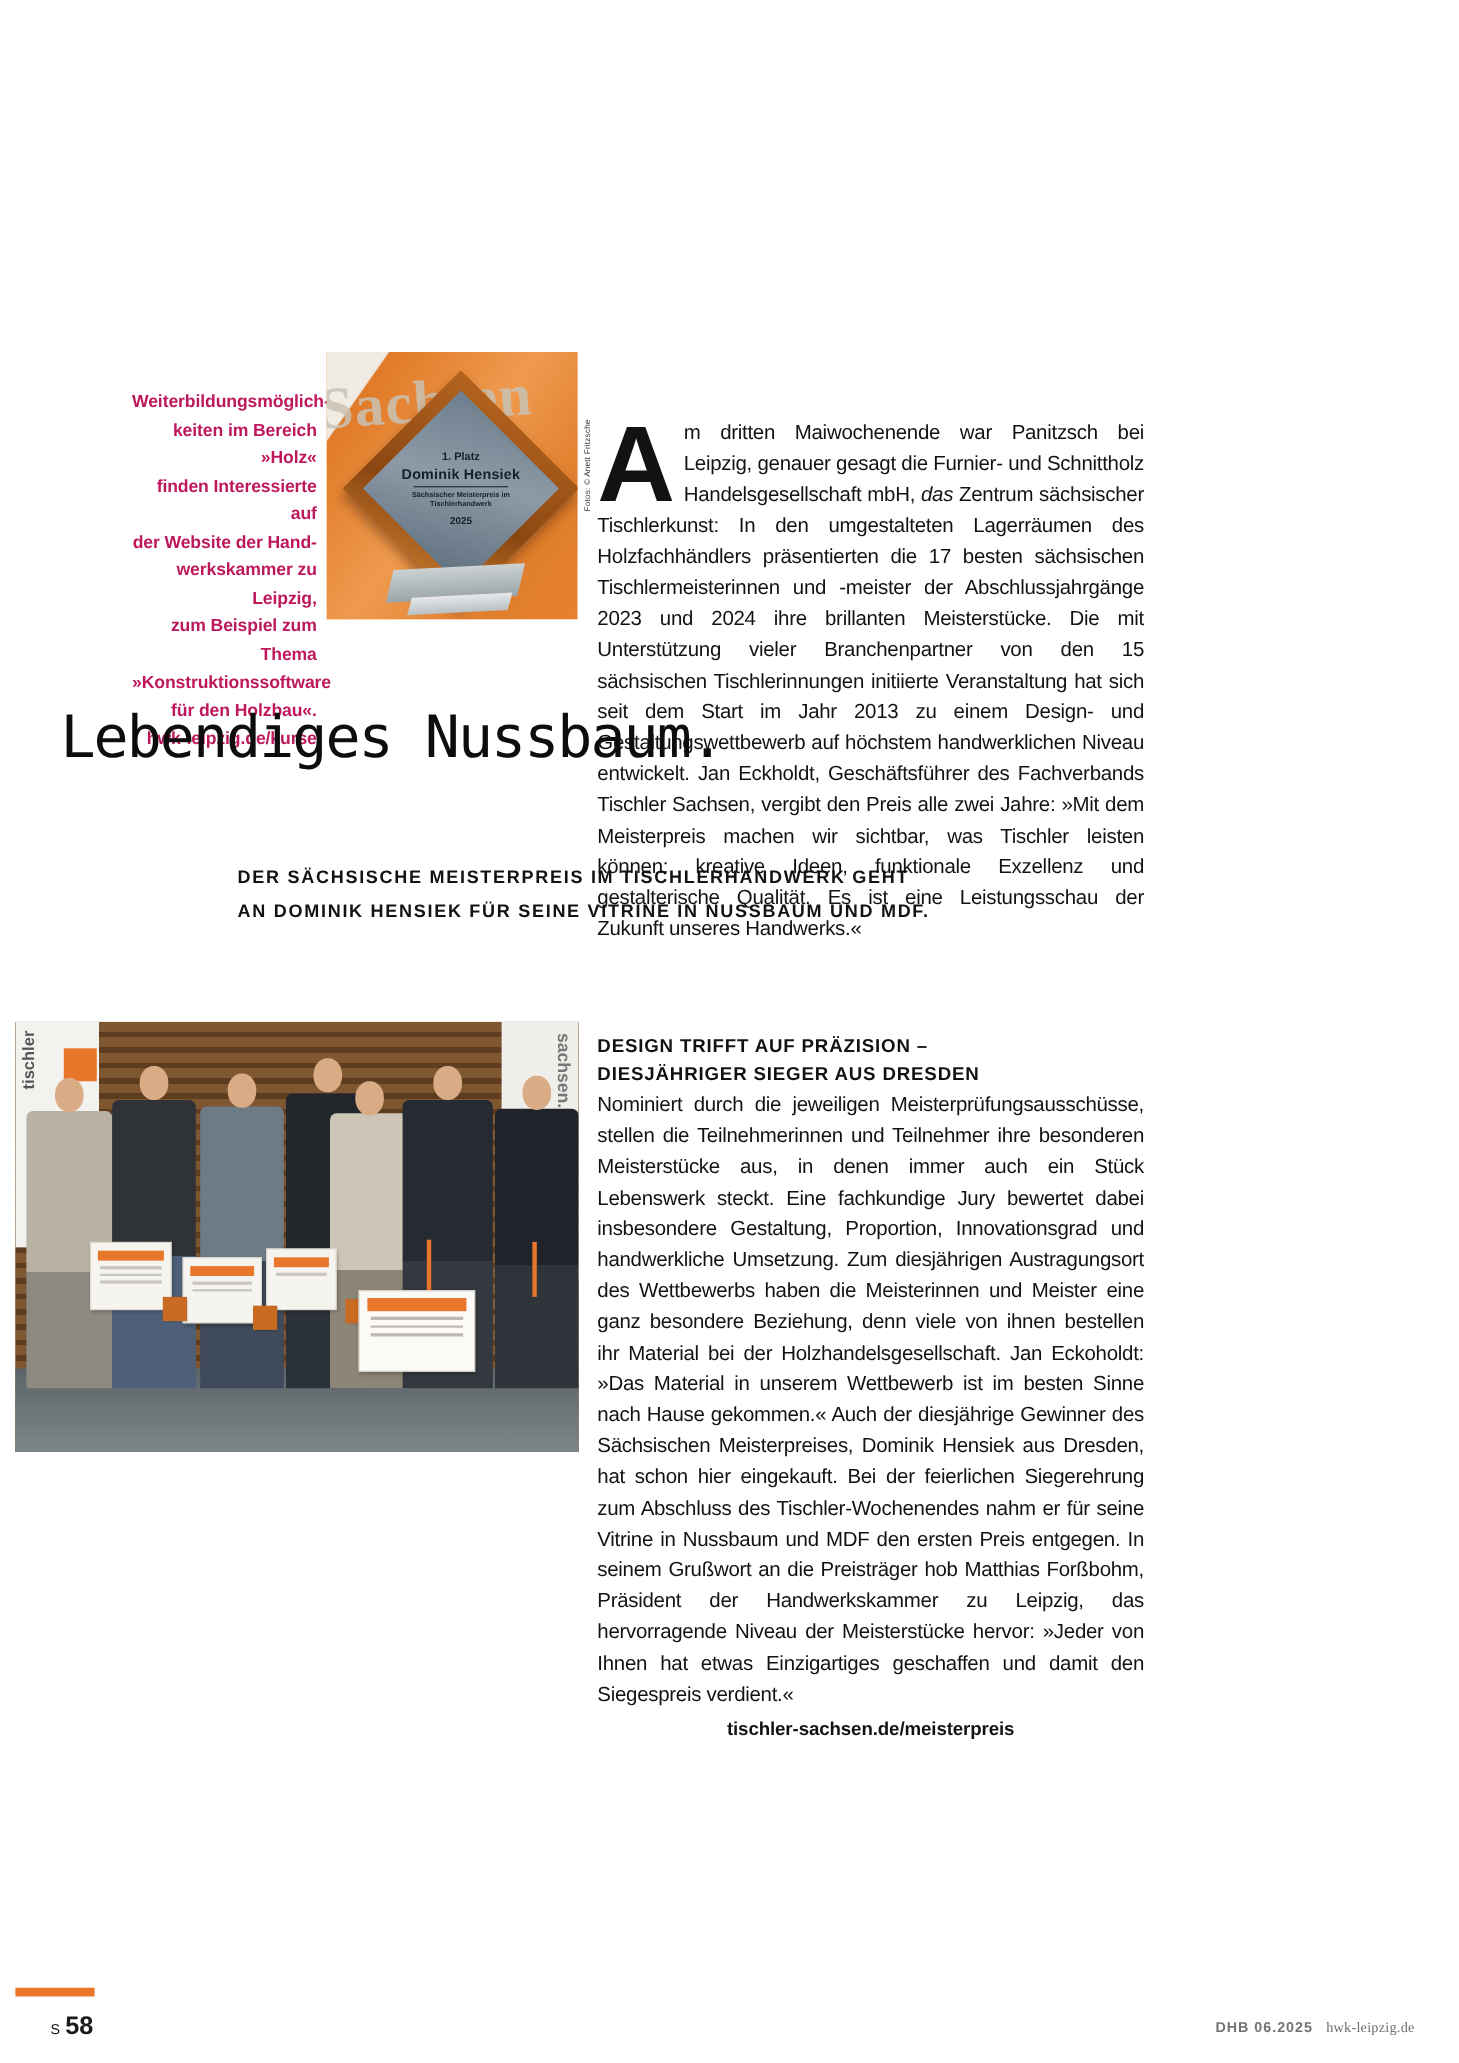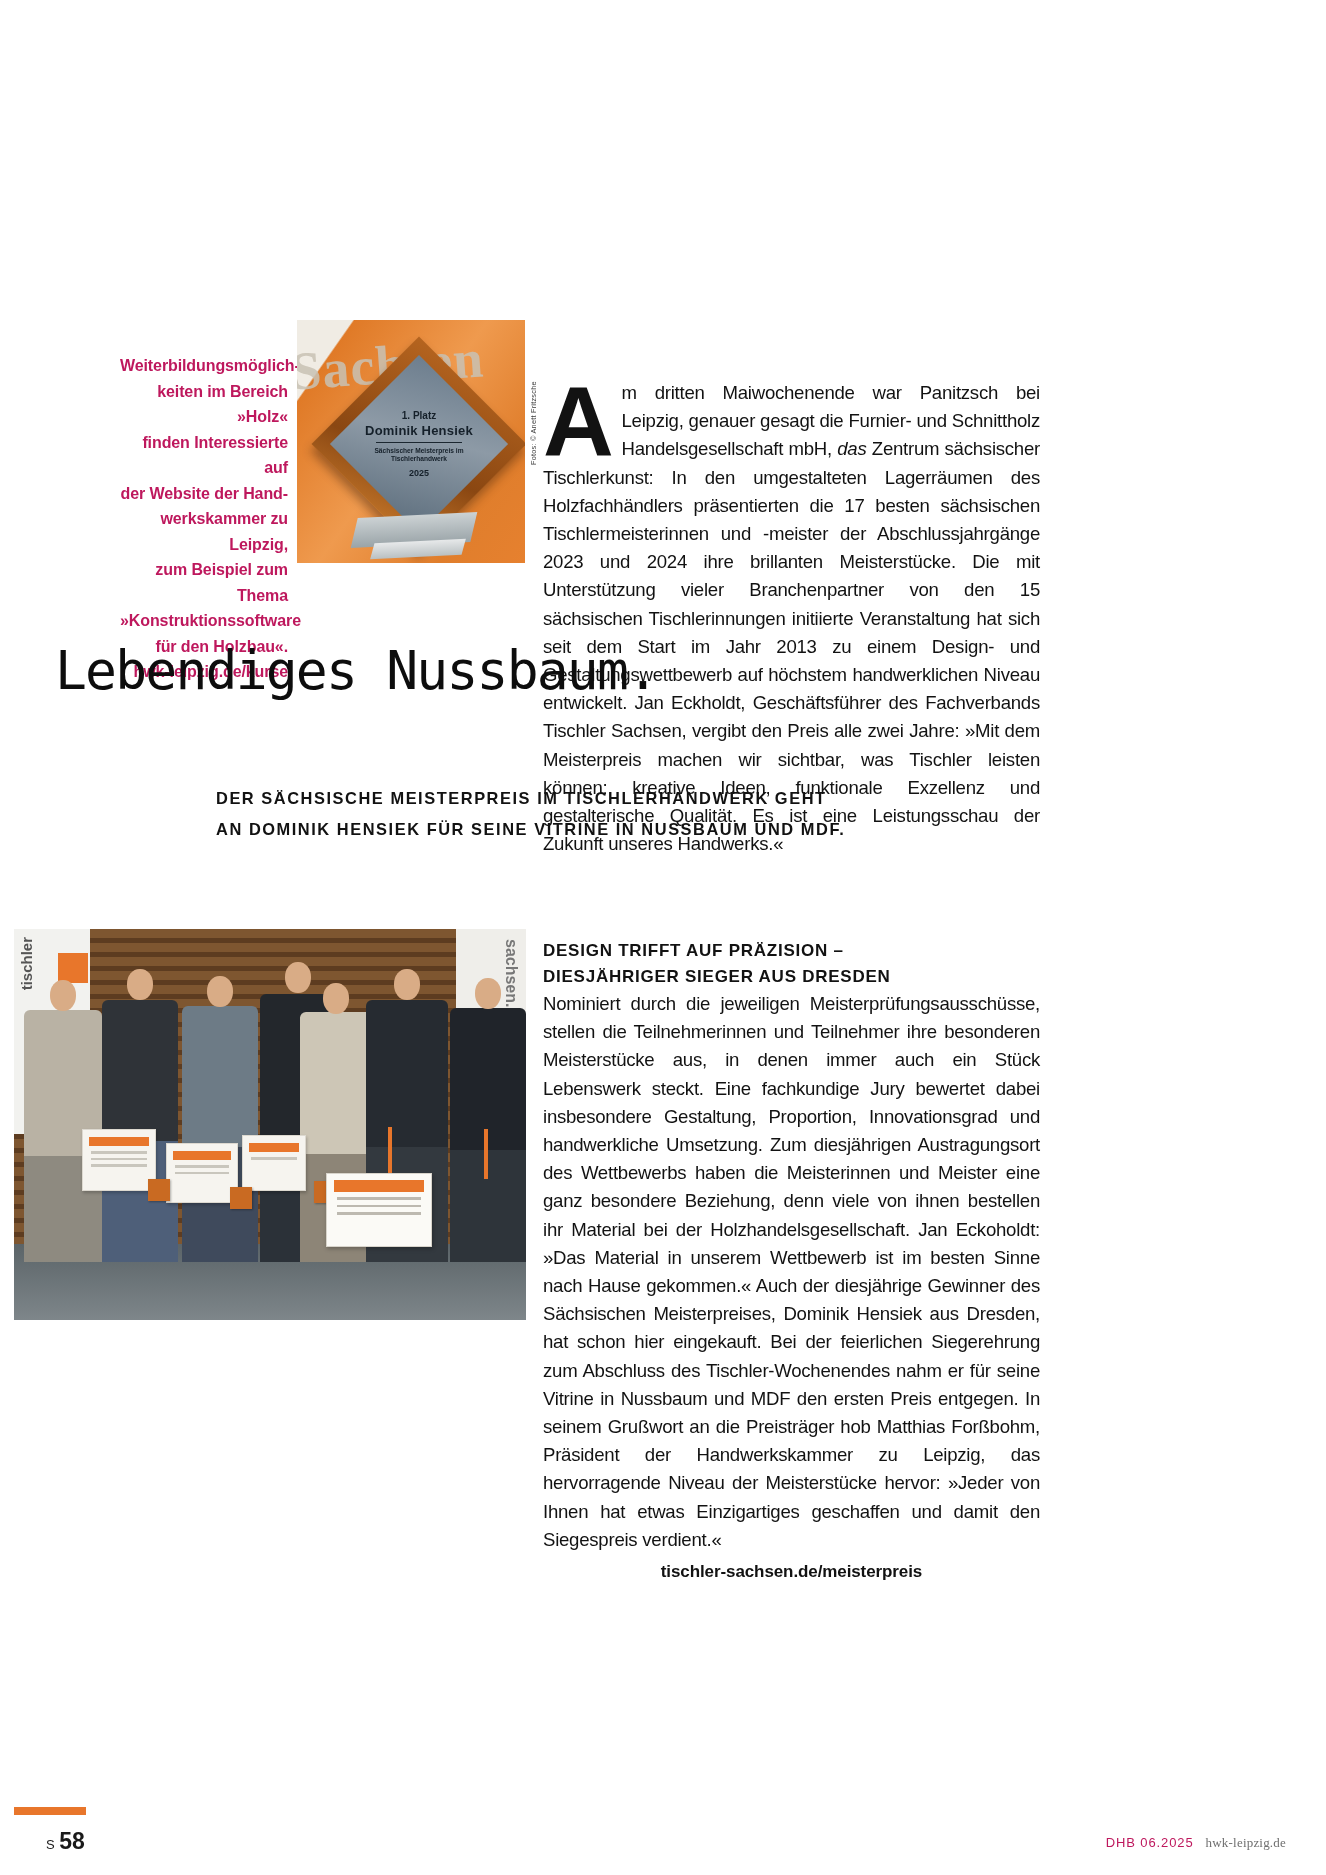--- a/index.html
+++ b/index.html
@@ -315,21 +315,21 @@
   }
   .footer-right {
     position: absolute;
     right: 40px;
     bottom: 24px;
     font-size: 13px;
     font-family: "Liberation Sans", sans-serif;
     letter-spacing: .2px;
     white-space: nowrap;
   }
-  .footer-right .issue { font-weight: normal; letter-spacing: .9px; color: #be185d; text-align: right; }
+  .footer-right .issue { font-weight: bold; letter-spacing: .9px; color: #737373; text-align: right; }
   .footer-right .site { color: #6f6f6f; margin-left: 12px; letter-spacing: .2px; font-family: Liberation Serif, serif; }
 </style>
 </head>
 <body>
 
 <div class="page">
 
   <div class="top-section">
 
     <div class="side-caption">

